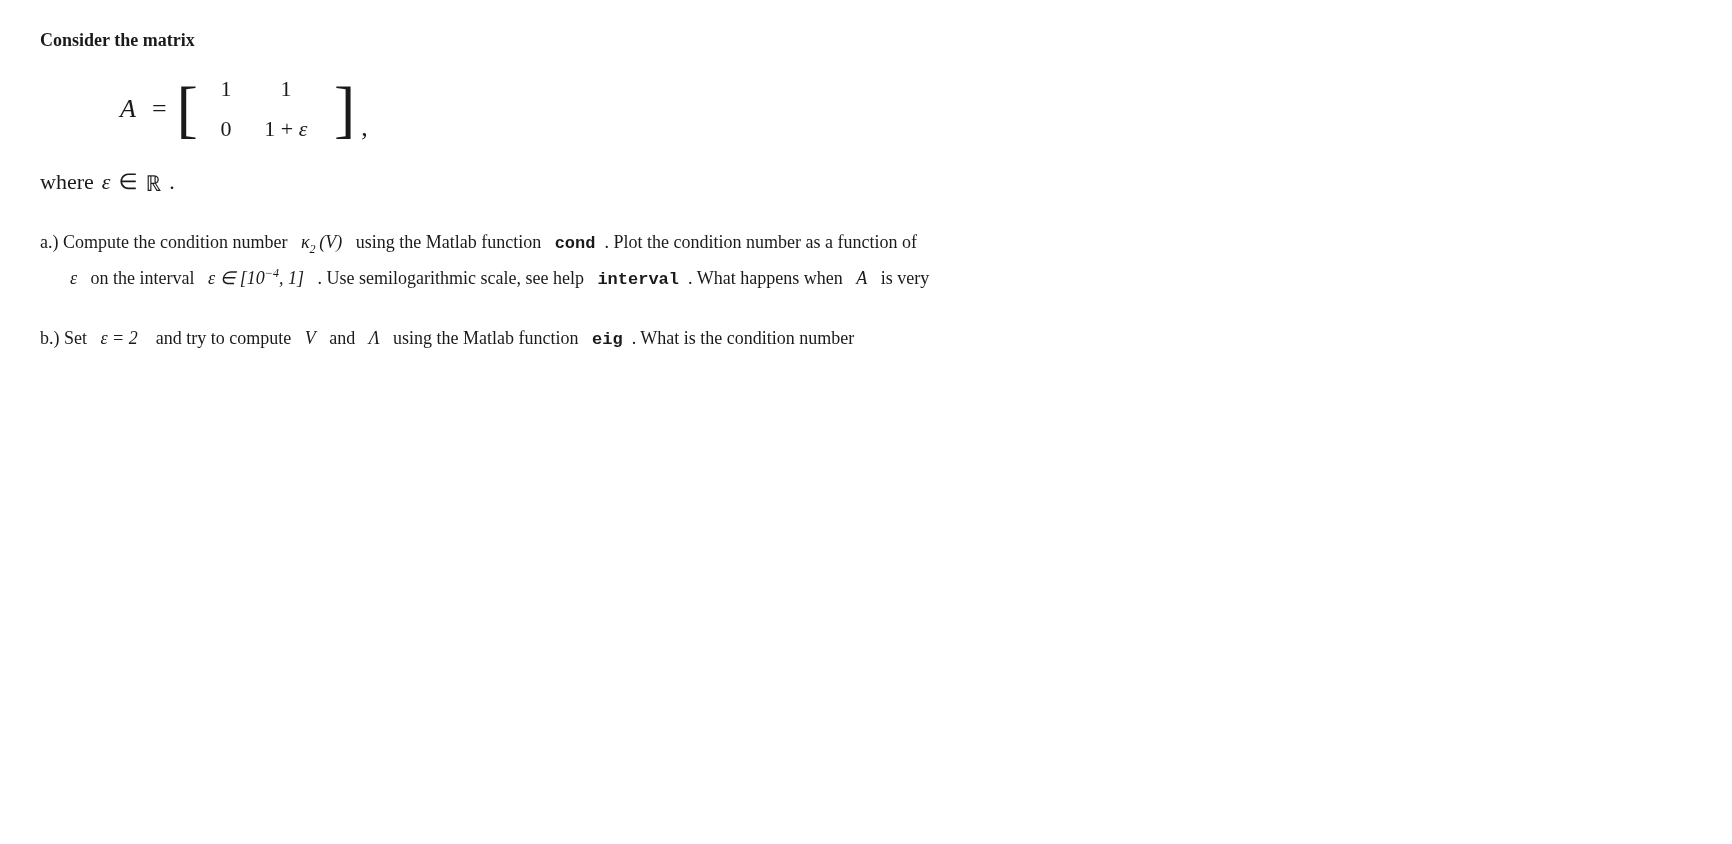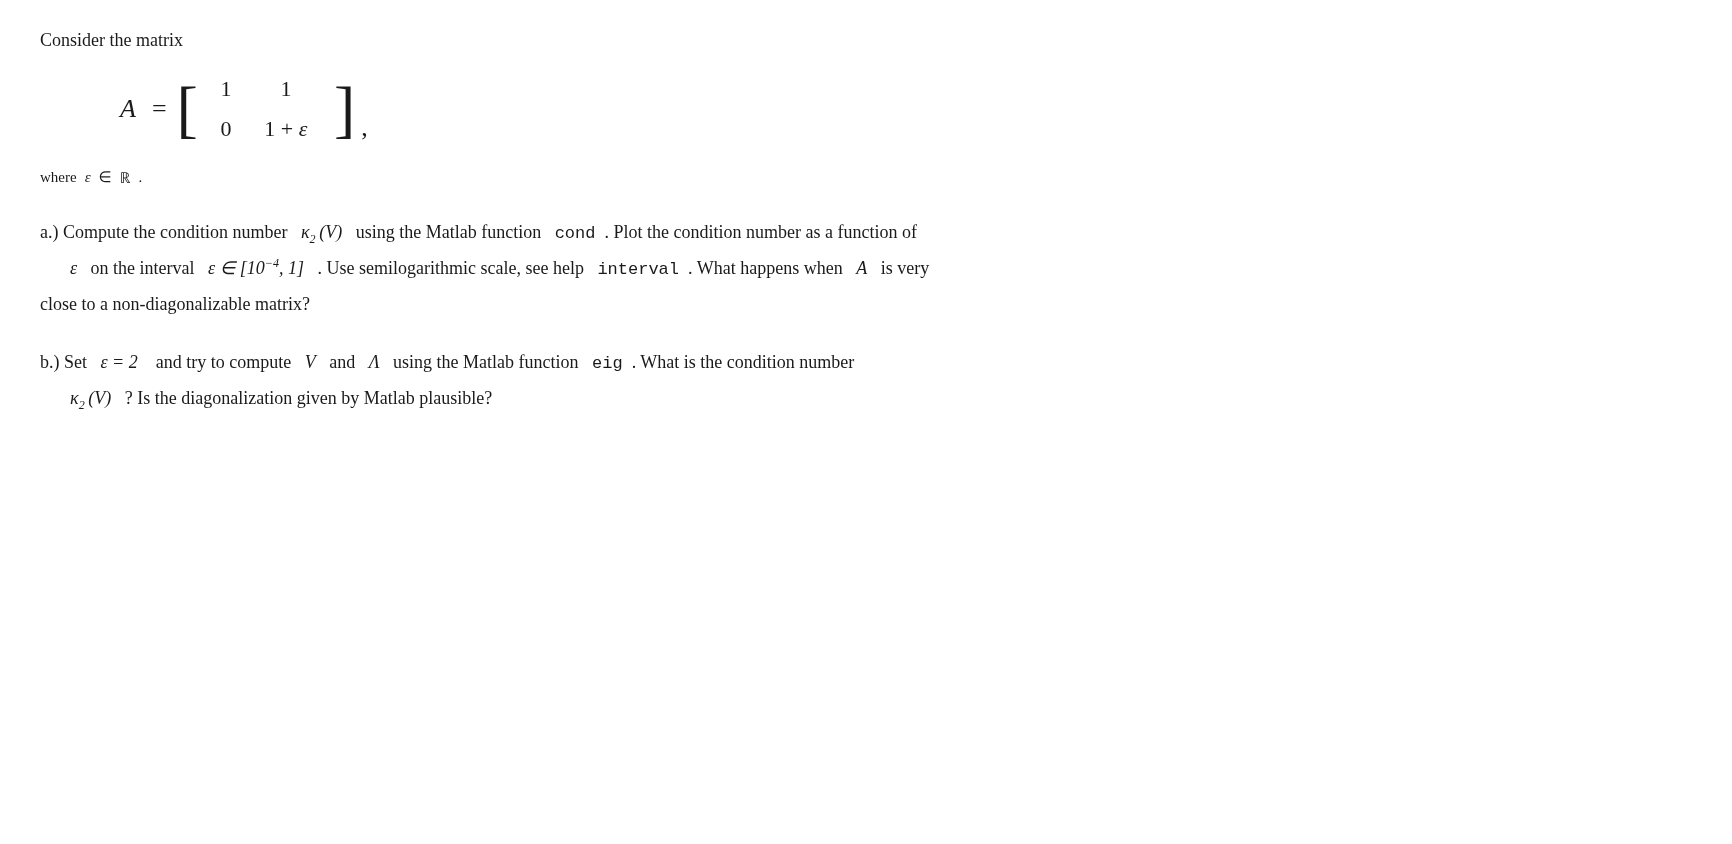--- a/index.html
+++ b/index.html
@@ -18,20 +18,21 @@
       min-height: 844px;
     }
 
     .page-content {
       max-width: 1650px;
     }
 
     .intro-text {
       font-size: 18px;
       margin-bottom: 20px;
+      font-weight: bold;
     }
 
     .matrix-block {
       display: flex;
       align-items: center;
       margin: 20px 0 20px 80px;
       font-size: 22px;
     }
 
     .matrix-A {
@@ -80,21 +81,21 @@
     }
 
     .comma-after {
       font-size: 26px;
       margin-left: 6px;
       align-self: flex-end;
       margin-bottom: 4px;
     }
 
     .where-line {
-      font-size: 15px;
+      font-size: 22px;
       margin: 18px 0 30px 0;
       display: flex;
       align-items: center;
       gap: 8px;
     }
 
     .math-inline {
       font-style: italic;
     }
 
@@ -110,21 +111,21 @@
 
     .part-continuation {
       font-size: 18px;
       margin-left: 30px;
       margin-bottom: 4px;
     }
 
     .monospace {
       font-family: "Courier New", Courier, monospace;
       font-size: 17px;
-      font-weight: normal;
+      font-weight: bold;
       margin-top: 20px;
     }
 
     .subscript {
       font-size: 12px;
       vertical-align: sub;
       font-style: italic;
     }
 
     .superscript {
@@ -185,37 +186,30 @@
     <div class="part-continuation">
       <span class="math-inline">ε</span>
       <span>&nbsp; on the interval &nbsp;</span>
       <span class="math-inline">ε ∈ [10<span class="superscript">−4</span>, 1]</span>
       <span>&nbsp;&nbsp;. Use semilogarithmic scale, see help&nbsp;&nbsp;</span>
       <span class="monospace">interval</span>
       <span>&nbsp;. What happens when&nbsp;&nbsp;</span>
       <span class="math-inline">A</span>
       <span>&nbsp; is very</span>
     </div>
-    <div class="part-line">
-      <span>close to a non-diagonalizable matrix?</span>
-    </div>
   </div>
 
   <div class="part-block">
     <div class="part-line">
       <span class="part-label">b.) </span>
       <span>Set &nbsp;</span>
       <span class="math-inline">ε = 2</span>
       <span>&nbsp;&nbsp; and try to compute &nbsp;</span>
       <span class="math-inline">V</span>
       <span> &nbsp; and &nbsp; </span>
       <span class="math-inline">Λ</span>
       <span>&nbsp; using the Matlab function &nbsp;</span>
       <span class="monospace">eig</span>
       <span>&nbsp;. What is the condition number</span>
     </div>
-    <div class="part-continuation">
-      <span class="math-inline">κ<span class="subscript">2</span> (<span style="font-style:italic">V</span>)</span>
-      <span>&nbsp;&nbsp;? Is the diagonalization given by Matlab plausible?</span>
-    </div>
   </div>
 
 </div>
 
 </body></html>

